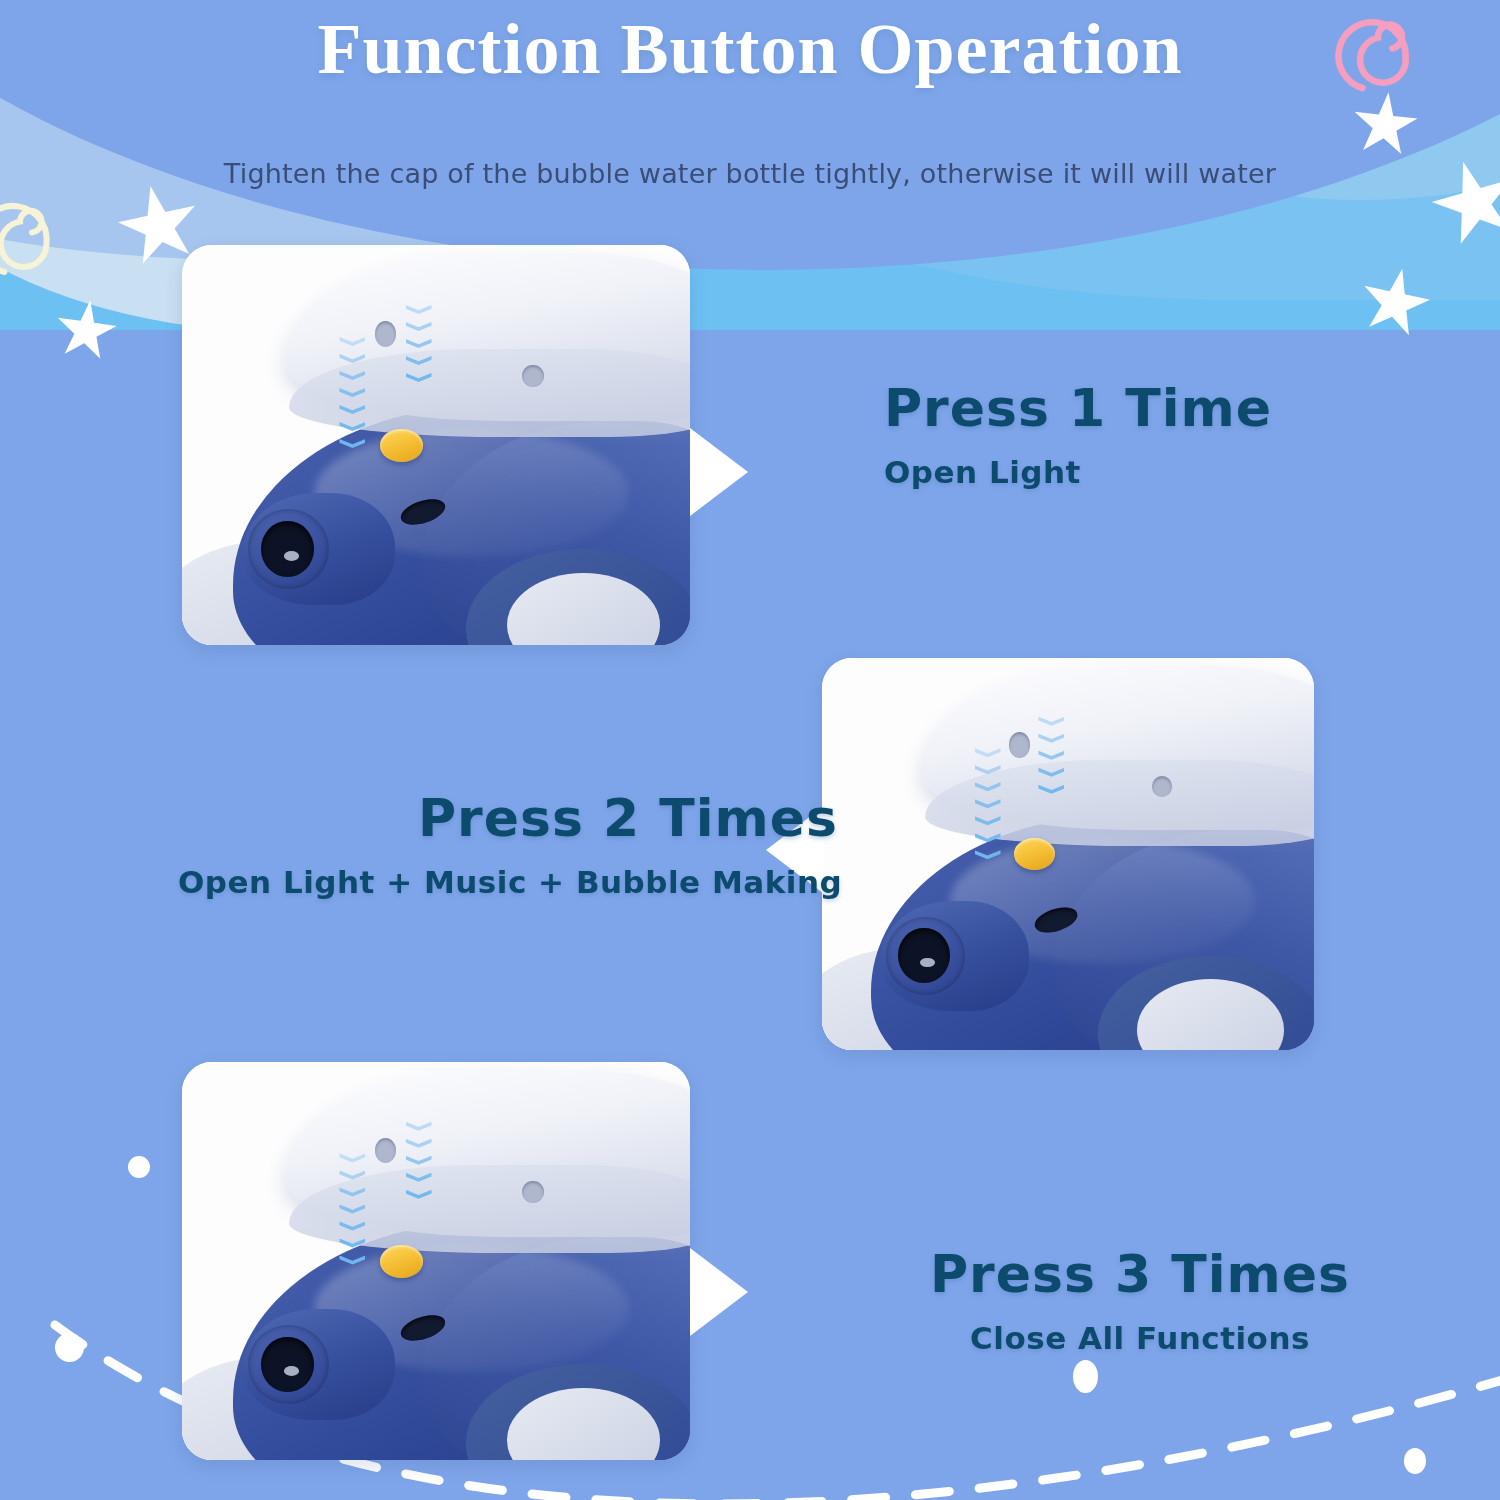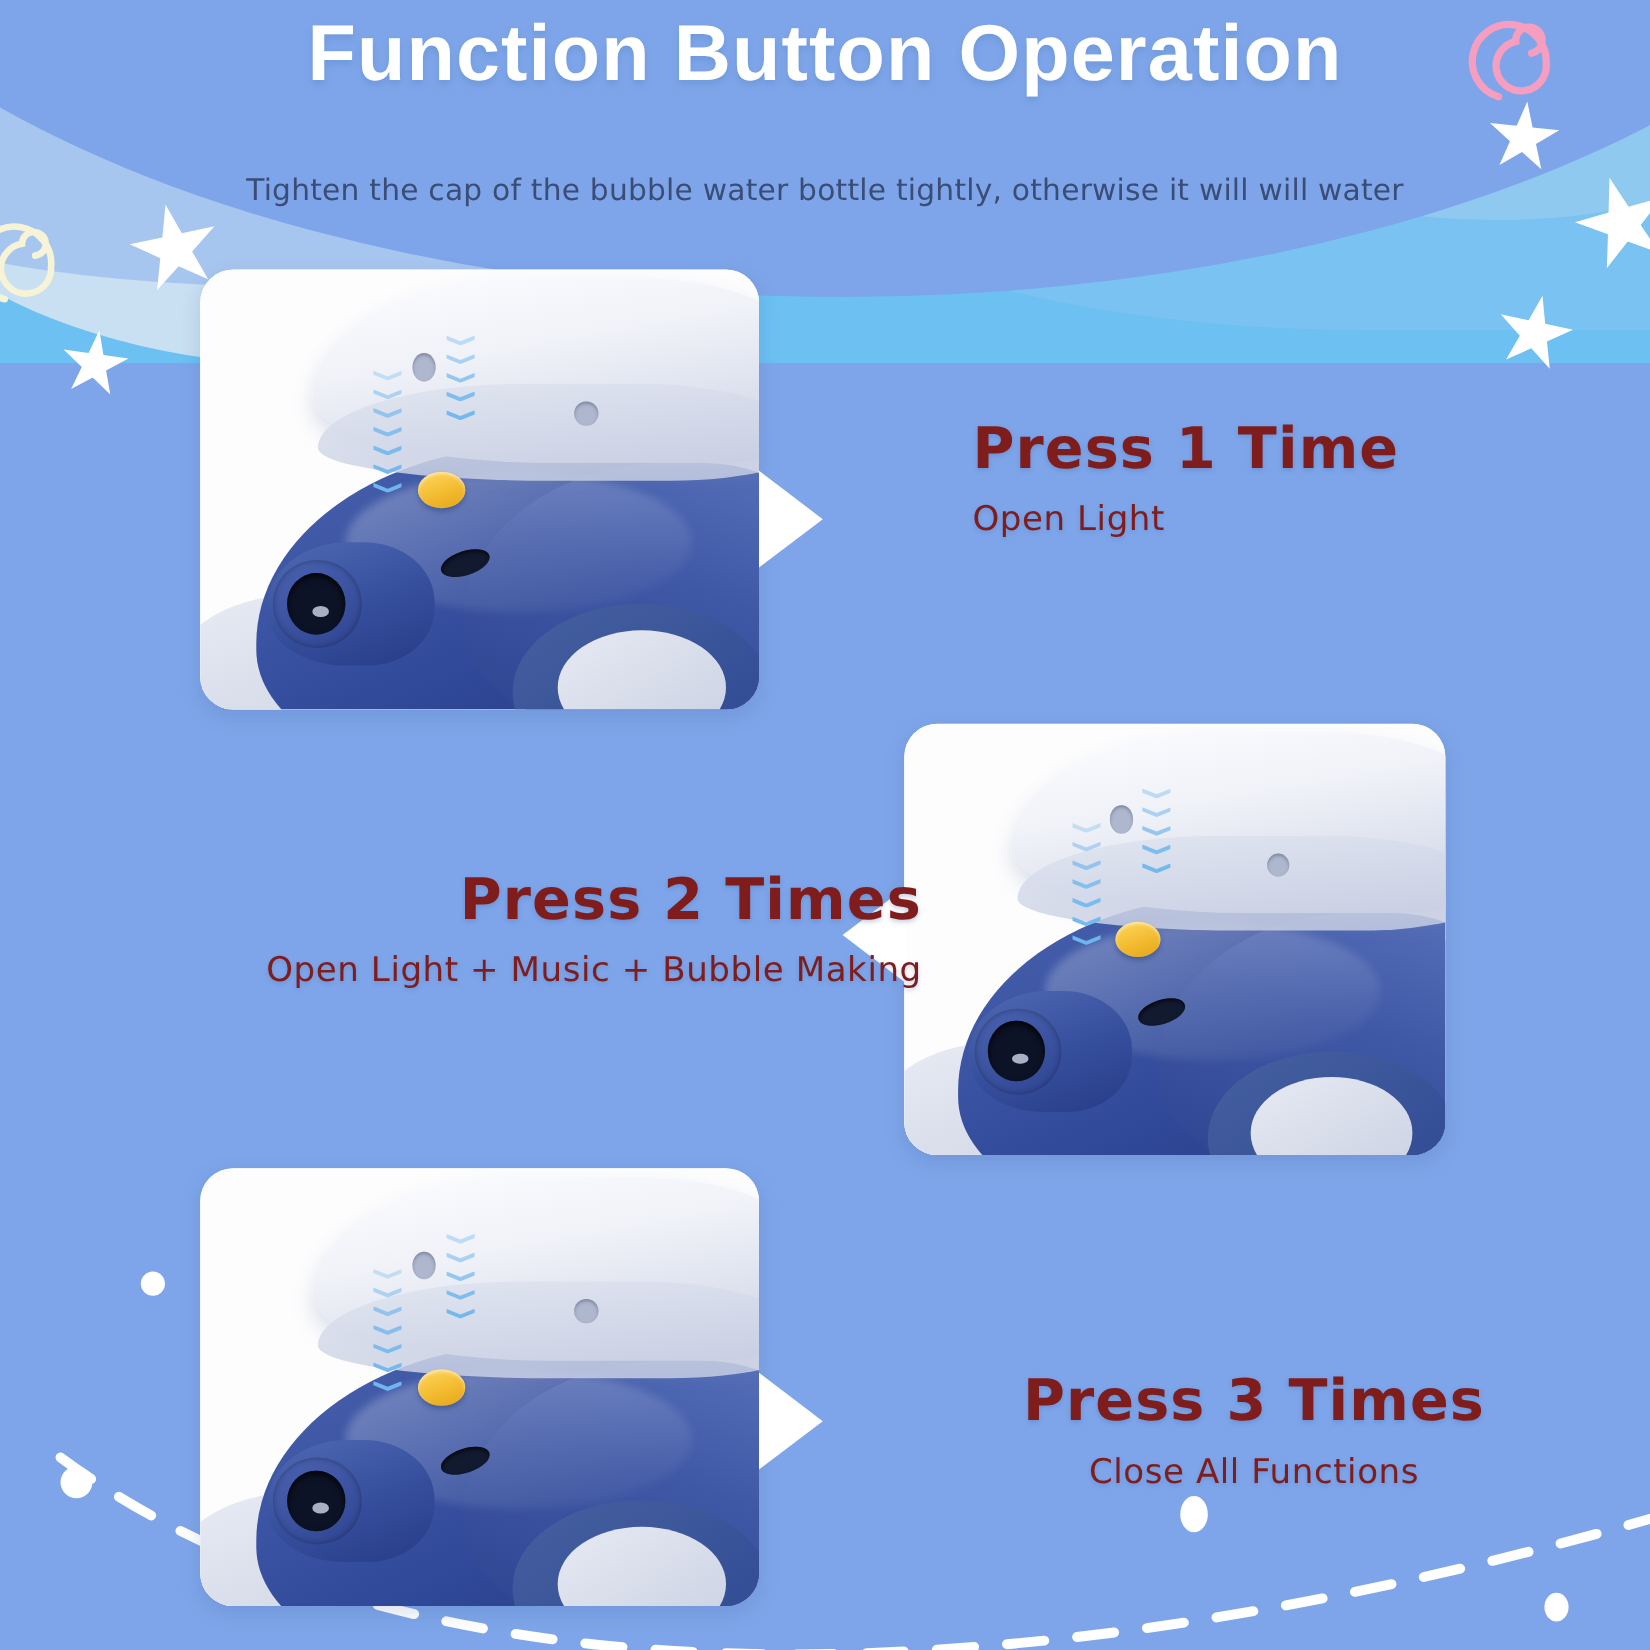--- a/index.html
+++ b/index.html
@@ -34,21 +34,21 @@
   }
   .dot { position:absolute; background:#fff; border-radius:50%; }
   .spiral { position:absolute; }
 
   
   .dash-curve { position:absolute; left:-40px; top:1205px; width:1600px; height:420px; }
 
   
   .title {
     position:absolute; left:0; right:0; top:8px; text-align:center;
-    font-family:Liberation Sans, sans-serif;
+    font-family:Liberation Serif, serif;
     font-weight:bold; font-size:72px; letter-spacing:1px;
     color:#ffffff; white-space:nowrap;
     text-shadow: 0 3px 6px rgba(90,140,200,.45);
     font-stretch:condensed;
   }
   .tip-line {
     position:absolute; left:0; right:0; text-align:center;
     font-family:"DejaVu Sans", sans-serif;
     font-size:27px; color:#3a4d76; letter-spacing:.2px;
   }
@@ -64,30 +64,30 @@
   .photo { position:absolute; inset:0; overflow:hidden; background:#fdfdfe; }
 
   
   .ptr { position:absolute; width:0; height:0; }
   .ptr-right { border-top:44px solid transparent; border-bottom:44px solid transparent;
                border-left:58px solid #ffffff; }
   .ptr-left  { border-top:44px solid transparent; border-bottom:44px solid transparent;
                border-right:58px solid #ffffff; }
 
   
-  .cap { position:absolute; color:#7f1d1d; }
+  .cap { position:absolute; color:#0c4a6e; }
   .cap-h {
     font-family:"DejaVu Sans", sans-serif;
     font-weight:bold; font-size:52px; letter-spacing:1px;
     text-shadow:0 2px 5px rgba(70,110,175,.35);
     white-space:nowrap;
   }
   .cap-s {
     font-family:"DejaVu Sans", sans-serif;
-    font-weight:normal; font-size:31px; letter-spacing:.5px;
+    font-weight:bold; font-size:31px; letter-spacing:.5px;
     margin-top:16px; white-space:nowrap;
     text-shadow:0 2px 4px rgba(70,110,175,.3);
   }
   .cap.ta-l { text-align:left; }
   .cap.ta-c { text-align:center; }
 
   
   .toy { position:absolute; inset:0; }
   .toy-body {
     position:absolute; left:10%; top:40%; width:105%; height:75%;

